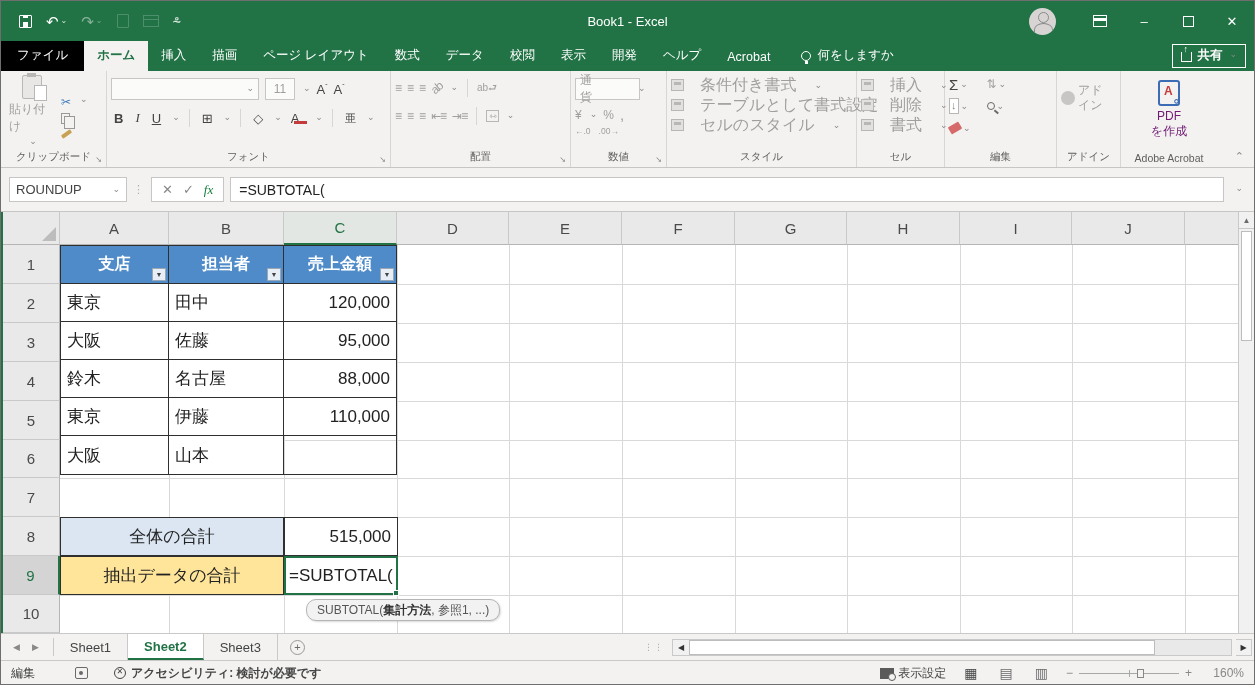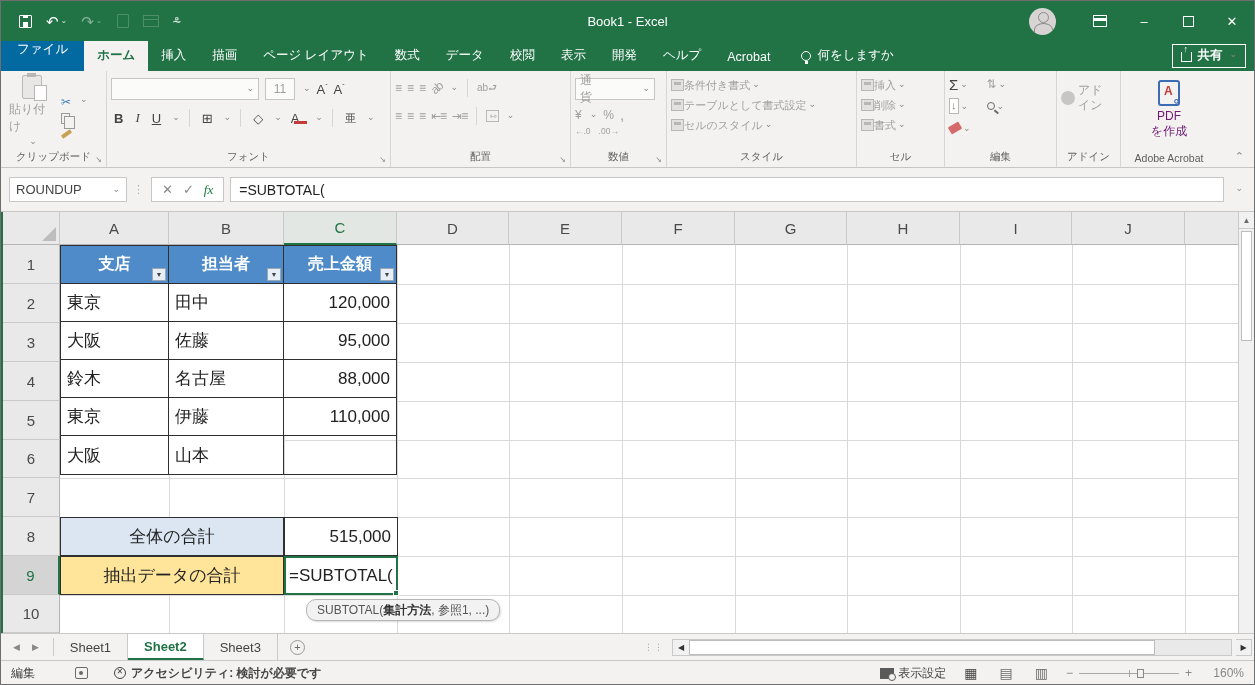--- a/index.html
+++ b/index.html
@@ -28,21 +28,21 @@
   .avatar:before { content:""; position:absolute; left:9px; top:4px; width:9px; height:9px; border-radius:50%; border:1.5px solid #8a8a8a; }
   .avatar:after { content:""; position:absolute; left:5px; top:15px; width:17px; height:12px; border-radius:50% 50% 0 0; border:1.5px solid #8a8a8a; border-bottom:none; }
   .winbtn { width:44px; height:100%; display:flex; align-items:center; justify-content:center; color:#fff; font-size:13px; }
   .ribbon-display { width:14px; height:12px; border:1.5px solid #fff; position:relative; }
   .ribbon-display:before { content:""; position:absolute; left:0; right:0; top:2px; height:3px; background:#fff; }
   .maxbox { width:11px; height:11px; border:1.5px solid #fff; }
 
   
   .tabrow { height:30px; background:#217346; display:flex; align-items:flex-end; color:#fff; }
   .rtab { padding:6px 13px 7px; font-size:12.5px; cursor:default; }
-  .rtab.file { background:#0369a1; padding:6px 16px 13px;margin-top:31px; }
+  .rtab.file { background:#000000; padding:6px 16px 7px;margin-top:31px; }
   .rtab.active { background:#f3f2f1; color:#217346; font-weight:bold; }
   .tellme { display:flex; align-items:center; gap:6px; margin-left:18px; padding-bottom:7px; font-size:12.5px; }
   .bulb { width:10px; height:10px; border:1.5px solid #fff; border-radius:50%; position:relative; }
   .bulb:after { content:""; position:absolute; left:2.5px; top:9px; width:3px; height:3px; background:#fff; }
   .share-btn { margin-left:auto; margin-right:8px; margin-bottom:3px; border:1px solid #fff; padding:2px 8px 3px;
                display:flex; gap:5px; align-items:center; font-size:12.5px; font-weight:bold; }
   .share-ico { width:11px; height:10px; border:1.5px solid #fff; border-top:none; position:relative; margin-top:3px; }
   .share-ico:before { content:"↑"; position:absolute; left:1px; top:-8px; font-size:9px; font-weight:normal; }
   .share-btn .chev { font-size:8px; font-weight:normal; }
 
@@ -80,26 +80,26 @@
   .grow-a sup { font-size:7px; }
   .vdiv { width:1px; height:18px; background:#d8d6d4; margin:0 3px; }
   .color-bar { display:inline-block; width:13px; height:3px; margin-left:-14px; position:relative; top:4px; }
 
   
   .g-align { width:180px; }
   .al-ico { font-size:12px; color:#a19f9d; letter-spacing:-1px; }
 
   
   .g-num { width:96px; }
-  .num-combo { width:80px;gap:44px; }
+  .num-combo { width:65px;gap:44px; }
   .n-ico { font-size:12px; color:#a19f9d; }
   .tiny { font-size:8.5px; line-height:1.1; color:#a19f9d; text-align:center; }
 
   
-  .style-line { display:flex; align-items:center; gap:0; height:20px; color:#a19f9d; font-size:11px; white-space:nowrap; }
+  .style-line { display:flex; align-items:center; gap:16px; height:20px; color:#a19f9d; font-size:16px; white-space:nowrap; }
   .mini-sq { width:13px; height:12px; border:1px solid #b9b7b5; background:#e3e1df; position:relative; flex:none; }
   .mini-sq:before { content:""; position:absolute; left:2px; top:2px; right:2px; border-top:3px solid #b9b7b5; }
   .g-styles { width:190px; }
   .g-cells { width:88px; }
 
   
   .g-edit { width:112px; }
   .ed-col { display:flex; flex-direction:column; gap:4px; }
   .ed-item { display:flex; align-items:center; font-size:13px; color:#444; height:18px; }
   .sigma { font-size:15px; color:#444; }

